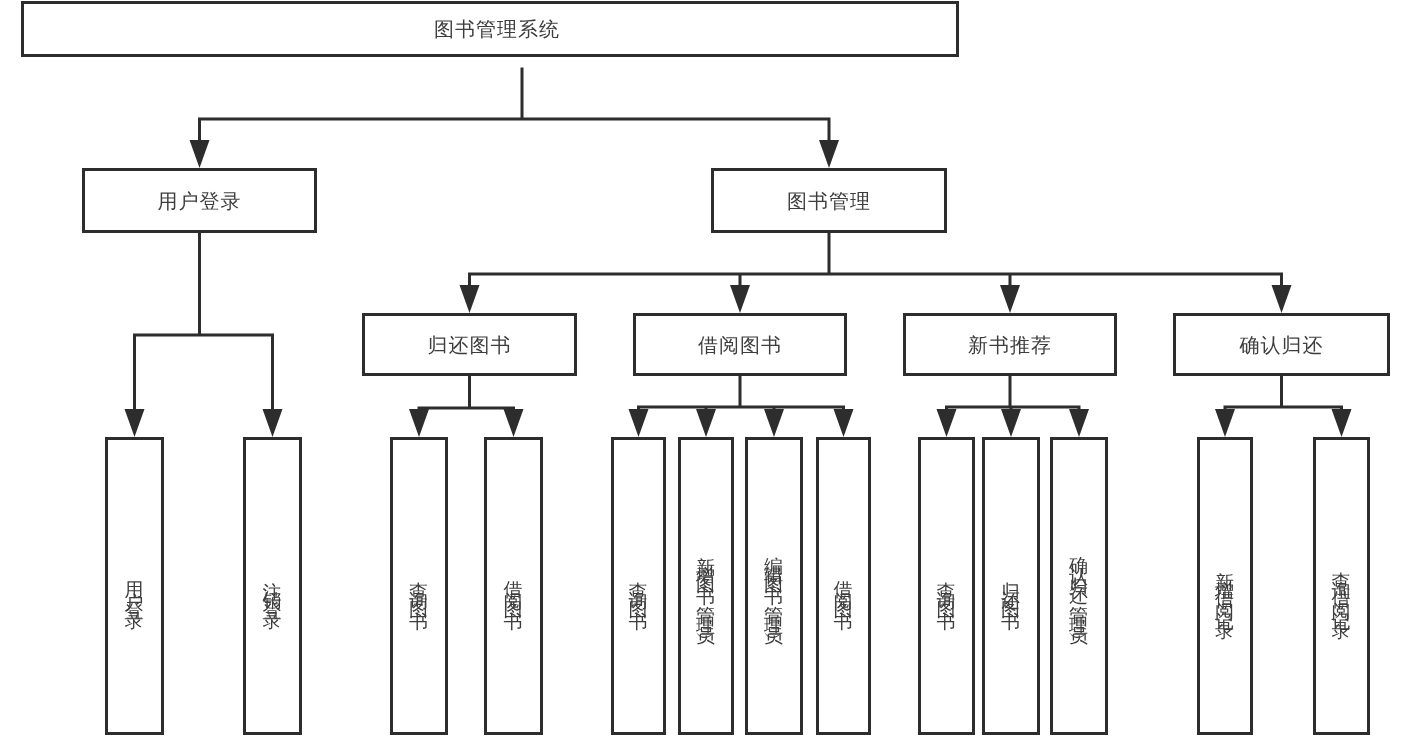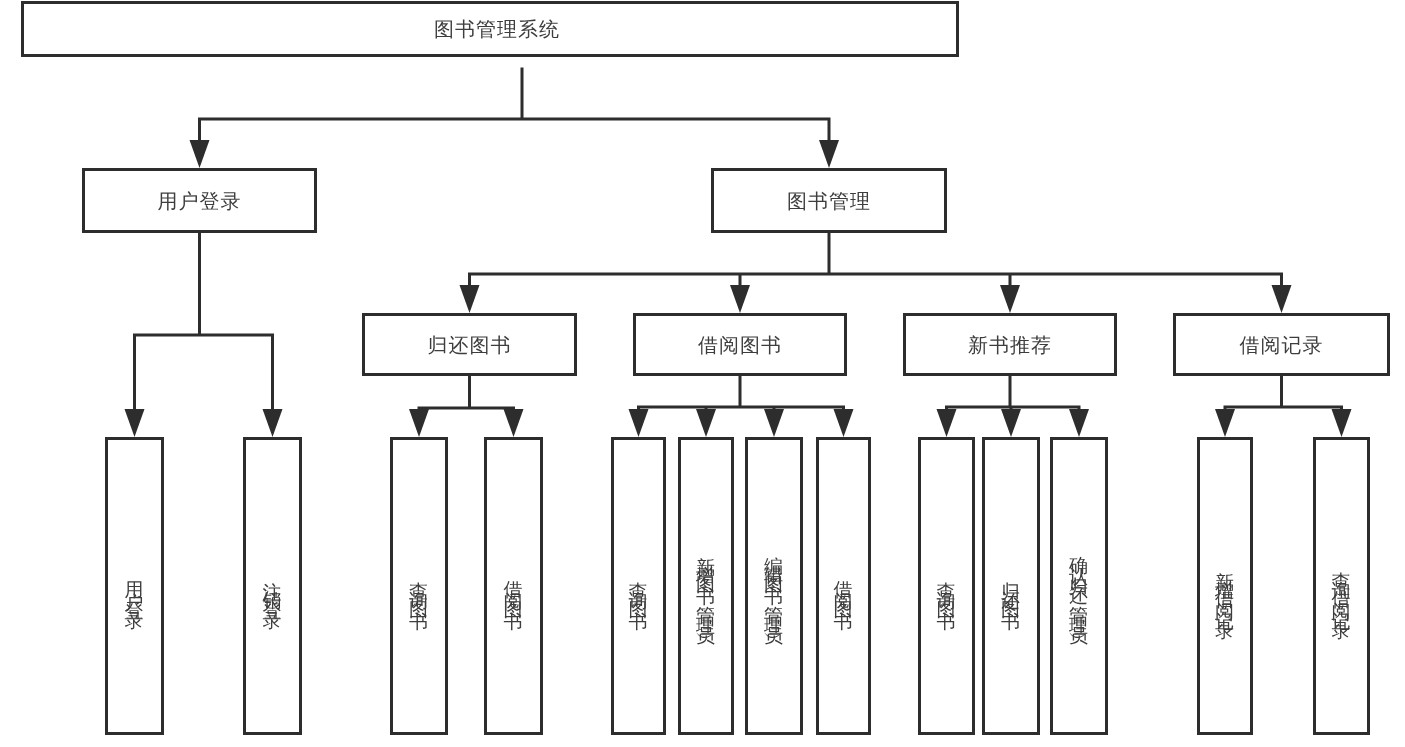--- a/index.html
+++ b/index.html
@@ -110,21 +110,21 @@
   <div class="box" style="left:362px; top:313px; width:215px; height:63px;">
     <span class="hlabel">归还图书</span>
   </div>
   <div class="box" style="left:633px; top:313px; width:214px; height:63px;">
     <span class="hlabel">借阅图书</span>
   </div>
   <div class="box" style="left:903px; top:313px; width:214px; height:63px;">
     <span class="hlabel">新书推荐</span>
   </div>
   <div class="box" style="left:1173px; top:313px; width:217px; height:63px;">
-    <span class="hlabel">借阅记录</span>
+    <span class="hlabel">确认归还</span>
   </div>
 
   <div class="box" style="left:105px; top:437px; width:59px; height:298px;">
     <span class="vlabel">用户登录</span>
   </div>
   <div class="box" style="left:243px; top:437px; width:59px; height:298px;">
     <span class="vlabel">注销登录</span>
   </div>
   <div class="box" style="left:390px; top:437px; width:58px; height:298px;">
     <span class="vlabel">查询图书</span>

